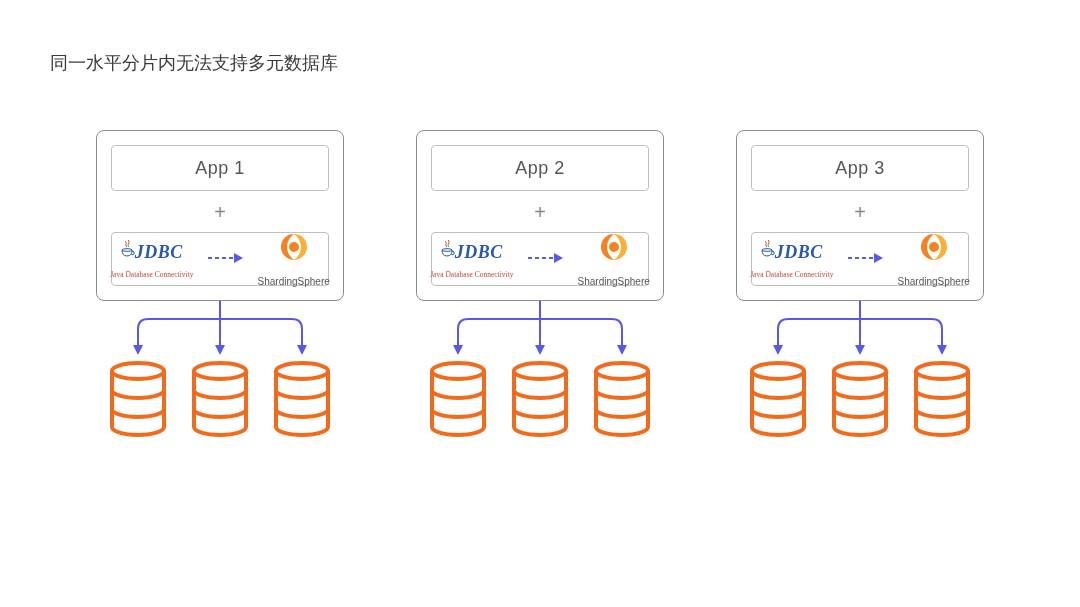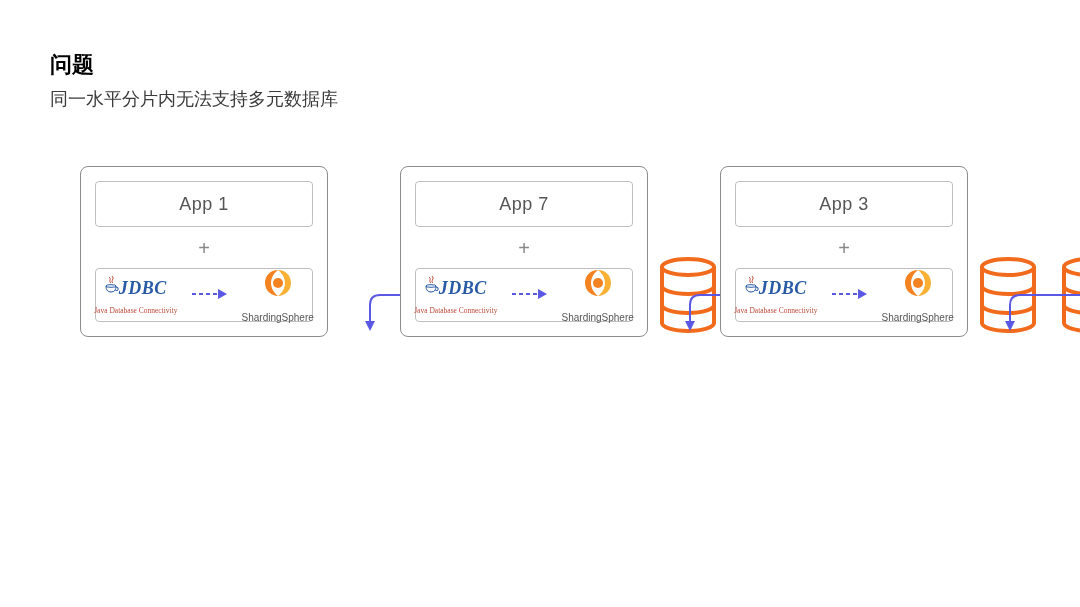--- a/index.html
+++ b/index.html
@@ -1,41 +1,40 @@
 <!DOCTYPE html>
 <html><head>
 <meta charset="utf-8">
 <style>
   html,body{margin:0;padding:0;background:#fff;font-family:"PingFang SC","Helvetica Neue",Arial,sans-serif}
   .page{width:1080px;height:607px;position:relative;box-sizing:border-box;padding:54px 50px 0 50px}
   .title{font-size:22px;font-weight:700;color:#000;margin:0 0 14px 0;line-height:1}
   .subtitle{font-size:18px;color:#3a3a3a;margin:0;line-height:1}
   .row{display:flex;justify-content:center;gap:40px;margin-top:58px}
-  .unit{width:280px;display:flex;flex-direction:row;align-items:flex-end}
+  .unit{width:280px;display:flex;flex-direction:column;align-items:center}
   .card{width:248px;border:1.8px solid #8c8c8c;border-radius:8px;background:#fff;padding:14px 14px 14px 14px;box-sizing:border-box;position:relative}
   .app-box{border:1.6px solid #bfbfbf;border-radius:4px;height:44px;display:flex;align-items:center;justify-content:center;color:#555;font-size:18px;letter-spacing:.5px}
   .plus{text-align:center;font-size:20px;color:#888;margin:10px 0 8px;font-weight:300}
   .jdbc-box{border:1.6px solid #bfbfbf;border-radius:4px;height:52px;display:flex;align-items:center;justify-content:center;gap:14px;padding:0 8px}
   .jdbc-logo{display:flex;flex-direction:column;align-items:center;line-height:1}
   .jdbc-top{display:flex;align-items:baseline;gap:0}
   .jdbc-cup{display:inline-block}
   .jdbc-text{font-family:Georgia,'Times New Roman',serif;font-size:18px;font-weight:700;color:#295aa6;font-style:italic;letter-spacing:.5px}
   .jdbc-sub{font-family:'Brush Script MT','Comic Sans MS',cursive;font-size:7.5px;color:#c04a3a;margin-top:10px;white-space:nowrap}
   .dash-arrow{display:inline-block}
   .sphere-logo{display:flex;flex-direction:column;align-items:center;line-height:1}
   .sphere-label{font-size:10px;color:#555;margin-top:12px}
   .fanout{position:relative;height:60px;width:248px}
   .db-row{display:flex;gap:22px;justify-content:center;margin-top:0}
   .db{display:inline-block}
 </style>
 </head>
 <body>
 
 <div class="page">
-  <h2 class="title">问题</h2>
   <p class="subtitle">同一水平分片内无法支持多元数据库</p>
 
   <div class="row">
 
     <div class="unit">
       <div class="card">
         <div class="app-box">
           <span>App 1</span>
         </div>
         <div class="plus">+</div>
@@ -115,21 +114,21 @@
                 <path d="M4 48 A26 8 0 0 0 56 48"></path>
               </g>
             </svg>
         </span>
       </div>
     </div>
 
     <div class="unit">
       <div class="card">
         <div class="app-box">
-          <span>App 7</span>
+          <span>App 2</span>
         </div>
         <div class="plus">+</div>
         <div class="jdbc-box">
           <span class="jdbc-logo">
             <span class="jdbc-top">
               <span class="jdbc-cup">
                 <svg width="14" height="18" viewBox="0 0 14 18">
                   <path d="M4 1 C7 3 3 5 6 7" stroke="#c04a3a" stroke-width="1" fill="none"></path>
                   <path d="M7 0 C10 3 5 5 8 7" stroke="#c04a3a" stroke-width="1" fill="none"></path>
                   <ellipse cx="6" cy="10" rx="5" ry="1.3" fill="none" stroke="#295aa6" stroke-width="1"></ellipse>

